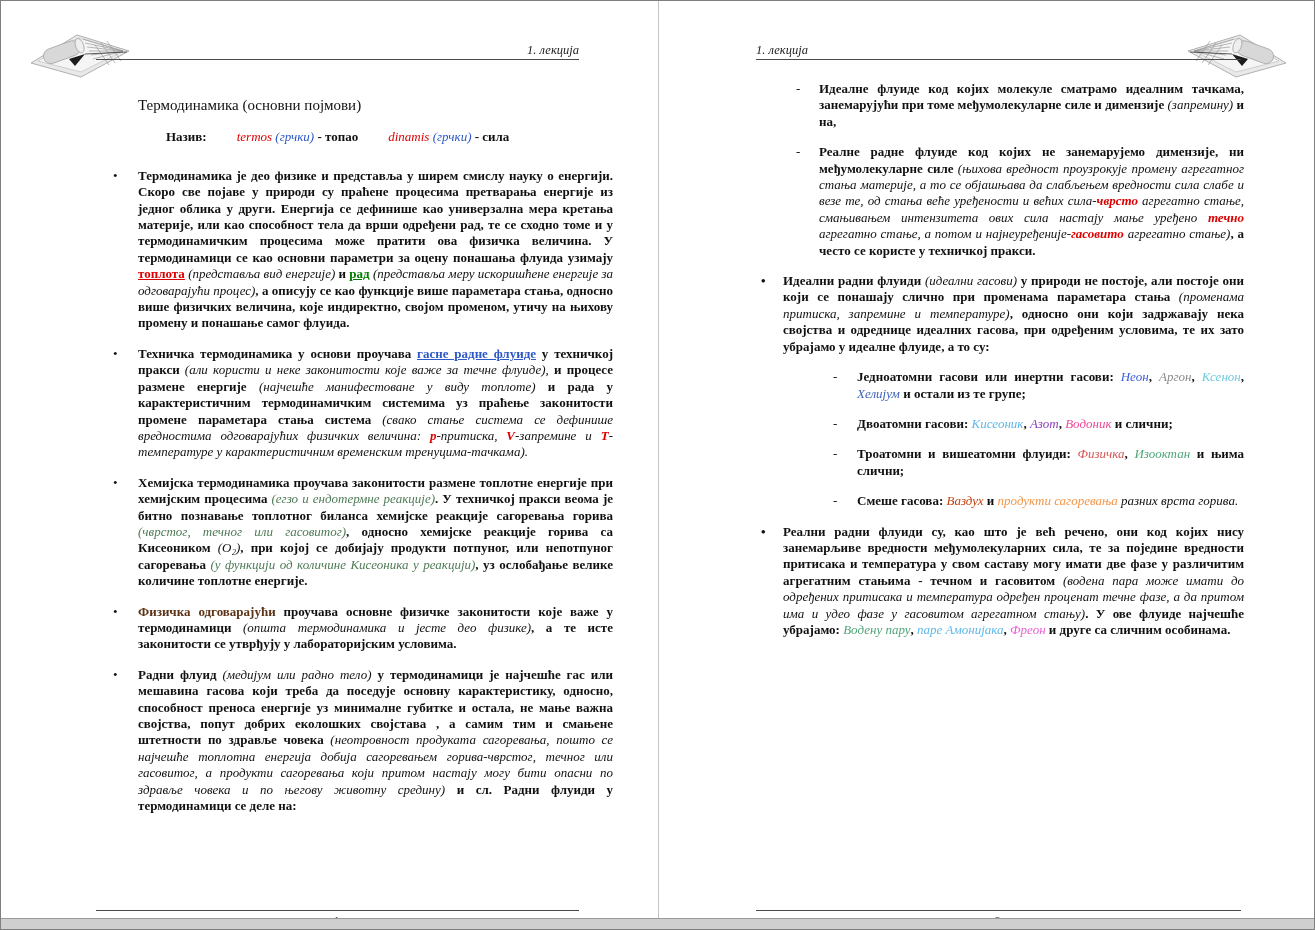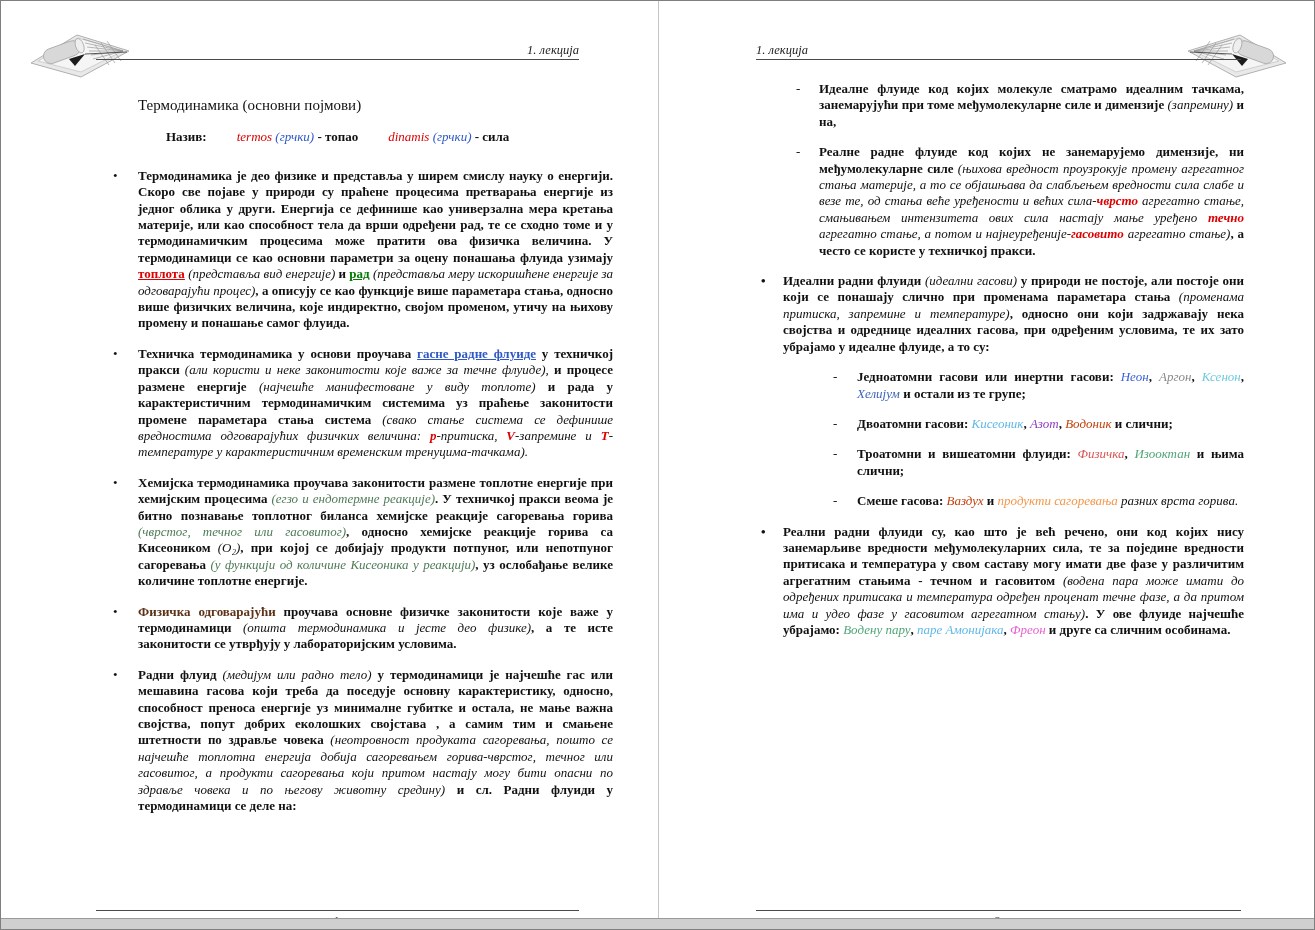--- a/index.html
+++ b/index.html
@@ -160,21 +160,21 @@
           <div class="item ind0 bullet">
             <span class="marker">•</span>
             <div class="itext"><span class="s-bu">Идеални радни флуиди</span><span class="s-b"> </span><span class="s-i">(идеални гасови)</span><span class="s-b"> у природи не постоје, али постоје они који се понашају слично при променама параметара стања </span><span class="s-i">(променама притиска, запремине и температуре)</span><span class="s-b">, односно они који задржавају нека својства и одреднице идеалних гасова, при одређеним условима, те их зато убрајамо у идеалне флуиде, а то су:</span></div>
           </div>
           <div class="item ind2 dash">
             <span class="marker">-</span>
             <div class="itext"><span class="s-bu">Једноатомни гасови</span><span class="s-b"> или инертни гасови: </span><span class="s-i" style="color: rgb(58, 95, 220);">Неон</span><span class="s-b">, </span><span class="s-i" style="color: rgb(138, 138, 138);">Аргон</span><span class="s-b">, </span><span class="s-i" style="color: rgb(111, 203, 220);">Ксенон</span><span class="s-b">, </span><span class="s-i" style="color: rgb(61, 100, 184);">Хелијум</span><span class="s-b"> и остали из те групе;</span></div>
           </div>
           <div class="item ind2 dash">
             <span class="marker">-</span>
-            <div class="itext"><span class="s-bu">Двоатомни гасови</span><span class="s-b">: </span><span class="s-i" style="color: rgb(95, 184, 232);">Кисеоник</span><span class="s-b">, </span><span class="s-i" style="color: rgb(138, 63, 192);">Азот</span><span class="s-b">, </span><span class="s-i" style="color: #c2410c;">Водоник</span><span class="s-b"> и слични;</span></div>
+            <div class="itext"><span class="s-bu">Двоатомни гасови</span><span class="s-b">: </span><span class="s-i" style="color: rgb(95, 184, 232);">Кисеоник</span><span class="s-b">, </span><span class="s-i" style="color: rgb(138, 63, 192);">Азот</span><span class="s-b">, </span><span class="s-i" style="color: #ec4899;">Водоник</span><span class="s-b"> и слични;</span></div>
           </div>
           <div class="item ind2 dash">
             <span class="marker">-</span>
             <div class="itext"><span class="s-bu">Троатомни и вишеатомни флуиди</span><span class="s-b">: </span><span class="s-i" style="color: rgb(216, 85, 85);">Физичка</span><span class="s-b">, </span><span class="s-i" style="color: rgb(79, 165, 120);">Изооктан</span><span class="s-b"> и њима слични;</span></div>
           </div>
           <div class="item ind2 dash">
             <span class="marker">-</span>
             <div class="itext"><span class="s-bu">Смеше гасова</span><span class="s-b">: </span><span class="s-i" style="color: #c2410c;">Ваздух</span><span class="s-b"> и </span><span class="s-i" style="color: rgb(244, 151, 73);">продукти сагоревања</span><span class="s-i"> разних врста горива.</span></div>
           </div>
           <div class="item ind0 bullet">

